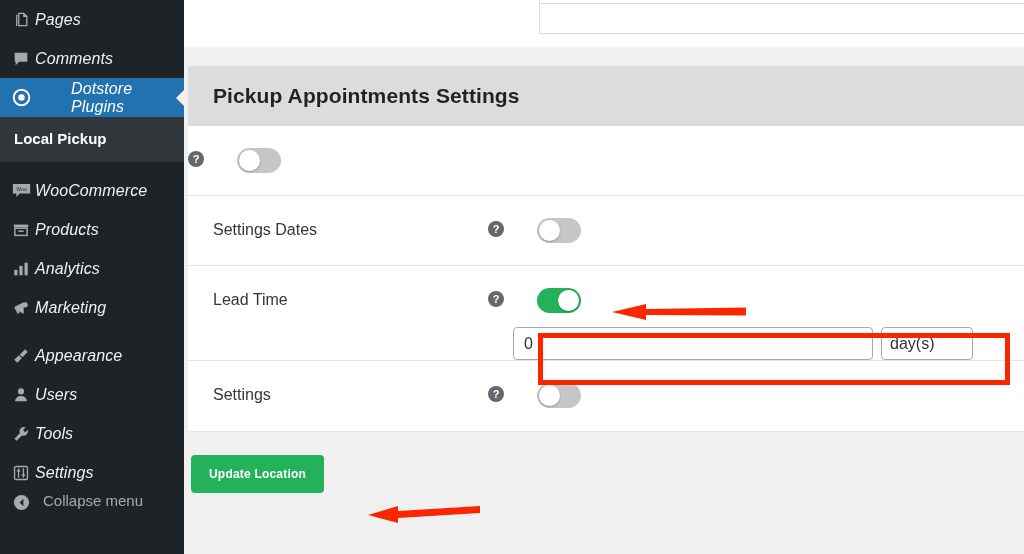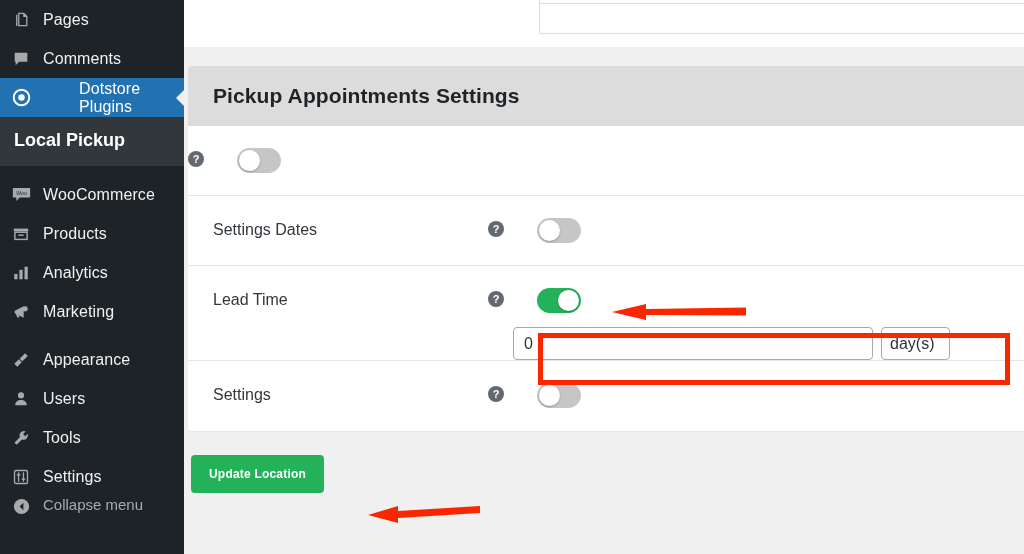--- a/index.html
+++ b/index.html
@@ -20,21 +20,21 @@
     overflow: hidden;
   }
   .menu-item {
     display: flex; align-items: center;
     height: 39px;
     padding-left: 11px;
     color: #f0f0f1;
     font-size: 16px;
     position: relative;
   }
-  .menu-item .mi-label { margin-left: 12px; letter-spacing: .1px; }
+  .menu-item .mi-label { margin-left: 4px; letter-spacing: .1px; font-style: italic; }
   .menu-item.active { background: #2271b1; color: #fff; font-weight: 400; gap: 36px; }
   .menu-item.active .pointer {
     position: absolute; right: 0; top: 50%;
     transform: translateY(-50%);
     width: 0; height: 0;
     border-top: 8px solid transparent;
     border-bottom: 8px solid transparent;
     border-right: 8px solid #f0f0f1;
   }
   .menu-icon {
@@ -44,21 +44,21 @@
     flex: 0 0 20px;
   }
   .menu-item.active .menu-icon { color: #ffffff; }
   .submenu {
     background: #32373c;
     padding: 8px 0 10px 0;
   }
   .submenu-item {
     padding: 5px 0 5px 14px;
     color: #ffffff;
-    font-size: 18px;
+    font-size: 15px;
     font-weight: bold;
   }
   .menu-gap { height: 9px; }
   .collapse {
     display: flex; 
     height: 38px; padding-left: 11px;
     color: #a7aaad; font-size: 15px;
   }
   .collapse .mi-label { margin-left: 12px; }
 
@@ -174,21 +174,21 @@
     padding: 0 10px;
     font-size: 16px;
     font-family: "Liberation Sans", sans-serif;
     color: #2c3338;
     background: #fff;
     outline: none;
   }
   .unit-select {
     margin-left: 8px;
     height: 33px;
-    width: 69px;
+    width: 92px;
     border: 1px solid #a8a8a8;
     border-radius: 4px;
     padding: 0 8px;
     font-size: 16px;
     font-family: "Liberation Sans", sans-serif;
     color: #2c3338;
     background: #fff;
     display: flex; align-items: center;
   }
 

